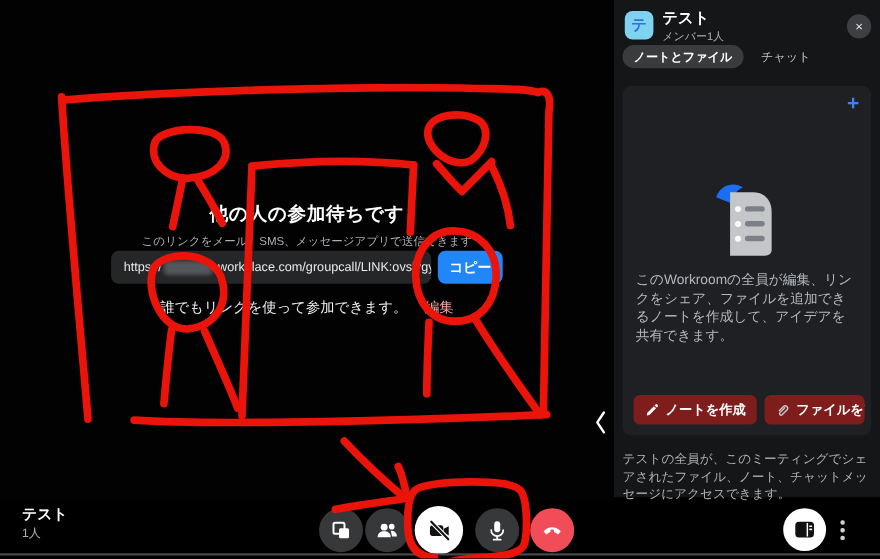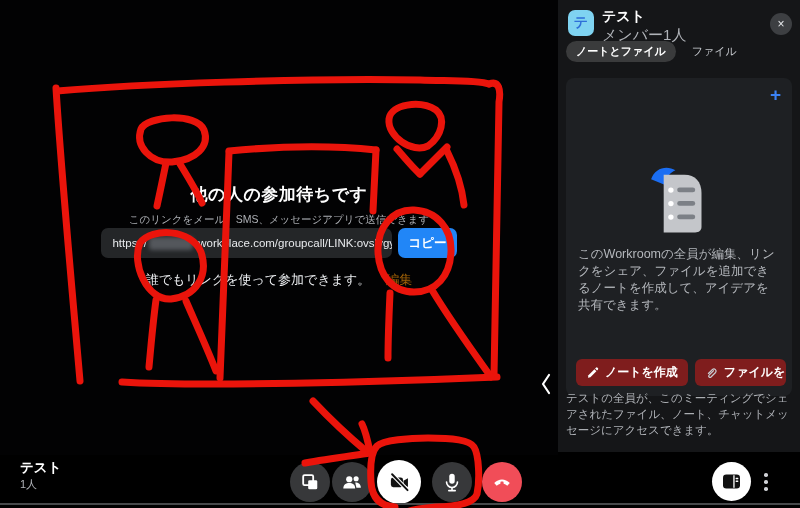--- a/index.html
+++ b/index.html
@@ -19,21 +19,21 @@
     display:flex; align-items:center; padding:0 11px; color:#e8eaed; font-size:11.5px;
     white-space:nowrap; overflow:hidden; }
   .redact { display:inline-block; background:#54575c; border-radius:3px; filter:blur(2px);
     height:13px; margin:0 2px; flex:none; }
   .redact.big { width:44px; }
   .copy-btn { height:30px; padding:0 10px; background:#2186f7; border:none; border-radius:7px;
     color:#fff; font-size:12.5px; font-weight:bold; display:flex; align-items:center; cursor:pointer;
     font-family:inherit; }
   .join-row { position:absolute; left:0; top:271px; width:558px; display:flex;
     justify-content:center; gap:16px; font-size:13px; color:#eef0f3; }
-  .edit-link { color:#a16207; cursor:pointer; }
+  .edit-link { color:#fca5a5; cursor:pointer; }
   .chevron-btn { position:absolute; left:536px; top:370px; width:20px; height:28px;
     display:flex; align-items:center; justify-content:center; cursor:pointer; }
 
   
   .room-name { position:absolute; left:20px; top:459px; color:#fff; font-size:13.5px; font-weight:bold; }
   .room-count { position:absolute; left:20px; top:477px; color:#b0b3b8; font-size:11px; }
   .ctrl { position:absolute; border-radius:50%; display:flex; align-items:center;
     justify-content:center; cursor:pointer; }
   .ctrl.dark { background:#37383a; width:40px; height:40px; top:462px; }
   .ctrl.white { background:#fff; }
@@ -47,21 +47,21 @@
     flex-direction:column; align-items:center; justify-content:center; gap:3.5px; cursor:pointer; }
   .dots i { width:3.5px; height:3.5px; border-radius:50%; background:#cfd1d5; }
   .bottom-edge { position:absolute; left:0; top:503px; width:800px; height:2px; background:#47494b; }
 
   
   .sidebar { position:absolute; left:558px; top:0; width:242px; height:452px; background:#151618; }
   .sb-avatar { position:absolute; left:10px; top:10px; width:26px; height:26px; border-radius:7px;
     background:#7fd3f1; color:#2e6fd8; font-weight:bold; font-size:14px; display:flex;
     align-items:center; justify-content:center; }
   .sb-title { position:absolute; left:44px; top:8px; color:#fff; font-size:14px; font-weight:bold; }
-  .sb-sub { position:absolute; left:44px; top:26px; color:#b0b3b8; font-size:15px; }
+  .sb-sub { position:absolute; left:44px; top:26px; color:#b0b3b8; font-size:10px; }
   .sb-close { position:absolute; left:212px; top:13px; width:22px; height:22px; border-radius:50%;
     background:#3d3f42; color:#e8eaed; font-size:12px; display:flex; align-items:center;
     justify-content:center; cursor:pointer; }
   .sb-tabs { position:absolute; left:8px; top:41px; display:flex; align-items:flex-end; gap:16px; }
   .sb-tab { height:21px; display:inline-flex; align-items:center; font-size:11px; cursor:pointer; }
   .sb-tab.active { background:#3a3b3c; border-radius:12px; padding:0 10px; color:#fff; font-weight:bold; }
   .sb-tab.inactive { color:#c6c9ce; }
 
   .sb-card { position:absolute; left:8px; top:78px; width:226px; height:318px;
     background:#1e2023; border-radius:8px; }
@@ -69,21 +69,21 @@
   .card-plus { position:absolute; right:11px; top:6px; color:#3b82f6; font-size:19px;
     font-weight:bold; cursor:pointer; line-height:22px; }
   .note-icon { position:absolute; left:50%; top:86px; transform:translateX(-50%); }
   .card-desc { position:absolute; left:12px; top:168px; width:202px; text-align:left;
     color:#b4b7bc; font-size:12.5px; line-height:17px; }
   .card-btns { position:absolute; left:10px; right:6px; bottom:10px; display:flex; gap:7px; }
   .card-btn { height:27px; background:#7f1d1d; border:none; border-radius:6px; color:#fff;
     font-size:12px; font-weight:bold; display:flex; align-items:center; gap:6px; padding:0 10px;
     white-space:nowrap; cursor:pointer; font-family:inherit; }
   .card-btn.grow { flex:1; overflow:hidden; }
-  .sb-footer { position:absolute; left:8px; top:390px; width:230px; color:#b0b3b8;
+  .sb-footer { position:absolute; left:8px; top:410px; width:230px; color:#b0b3b8;
     font-size:11.5px; line-height:16px; }
 
   
   .annotation { position:absolute; left:0; top:0; z-index:50; pointer-events:none; }
   svg { display:block; }
 </style>
 </head>
 <body>
 
 <div id="app">
@@ -119,21 +119,21 @@
   <div class="sidebar">
     <div class="sb-avatar">テ</div>
     <div class="sb-title">テスト</div>
     <div class="sb-sub">メンバー1人</div>
     <div class="sb-close">
       <span>×</span>
     </div>
 
     <div class="sb-tabs">
       <div class="sb-tab active">ノートとファイル</div>
-      <div class="sb-tab inactive">ファイル</div>
+      <div class="sb-tab inactive">チャット</div>
     </div>
 
     <div class="sb-card">
       <div class="card-plus">+</div>
 
       <div class="note-icon">
         <svg width="72" height="72" viewBox="0 0 76 80">
           <path d="M34 7 C25 1 11 4 7 17 L22 23 C24 14 28 10 34 7 Z" fill="#1b6ef3"></path>
           <path d="M21 12 H44 C56 12 63 20 63 32 V70 C63 74 60 76 56 76 H21 Z" fill="#c4c6ca"></path>
           <circle cx="29" cy="29" r="3" fill="#fff"></circle>

